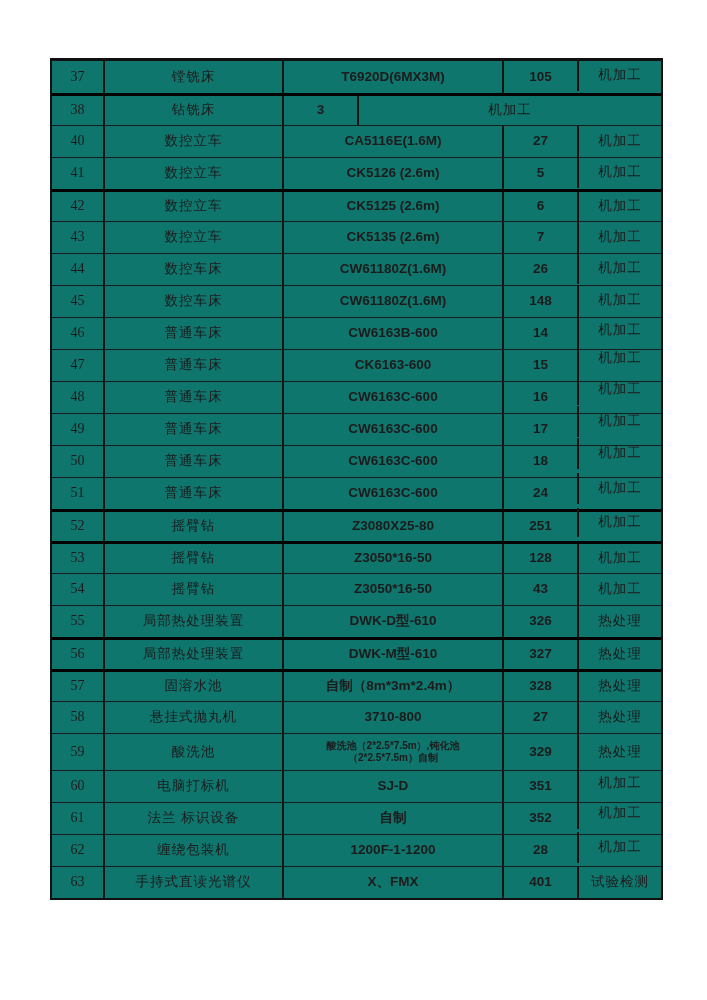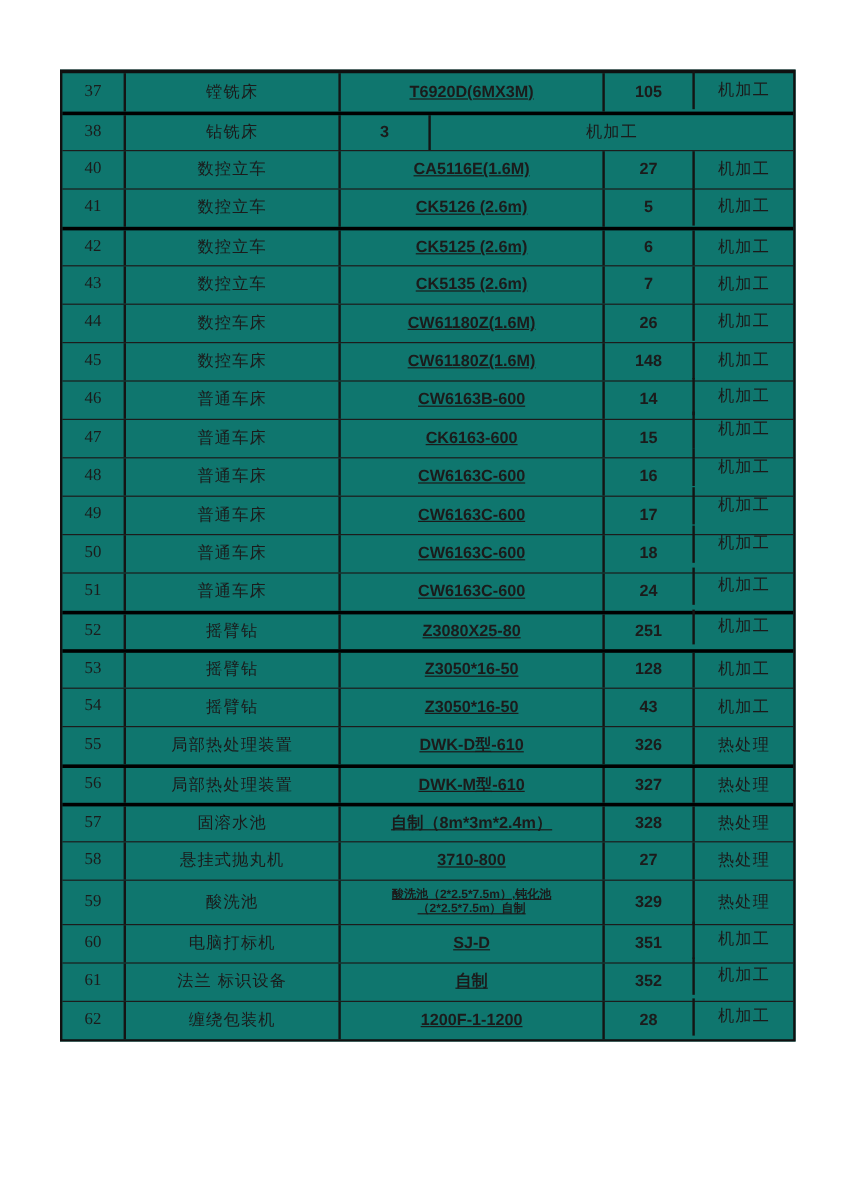--- a/index.html
+++ b/index.html
@@ -57,21 +57,20 @@
     width: 179px;
     font-weight: 400;
     font-size: 13.5px;
     letter-spacing: 1px;
   }
   .c-model {
     width: 220px;
     font-weight: 700;
     font-size: 13.5px;
     white-space: pre-line;
-    text-decoration: underline;
   }
   .c-model.multiline {
     font-size: 10px;
     line-height: 1.25;
   }
   .c-qty {
     width: 75px;
     font-weight: 700;
     font-size: 13.5px;
     text-align: center;
@@ -256,14 +255,21 @@
         <div class="cell c-qty">352</div>
         <div class="cell c-cat" style="transform: translateY(-5px);">机加工</div>
       </div>
       <div class="row">
         <div class="cell c-serial">62</div>
         <div class="cell c-name">缠绕包装机</div>
         <div class="cell c-model">1200F-1-1200</div>
         <div class="cell c-qty">28</div>
         <div class="cell c-cat" style="transform: translateY(-3px);">机加工</div>
       </div>
+      <div class="row">
+        <div class="cell c-serial">63</div>
+        <div class="cell c-name">手持式直读光谱仪</div>
+        <div class="cell c-model">X、FMX</div>
+        <div class="cell c-qty">401</div>
+        <div class="cell c-cat">试验检测</div>
+      </div>
     </div>
 </div>
 
 </body></html>

